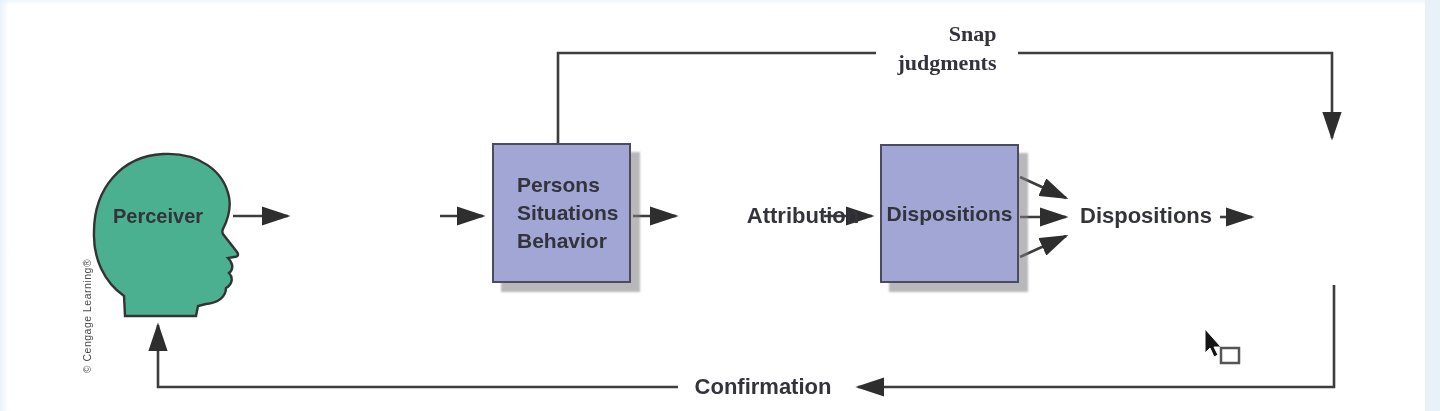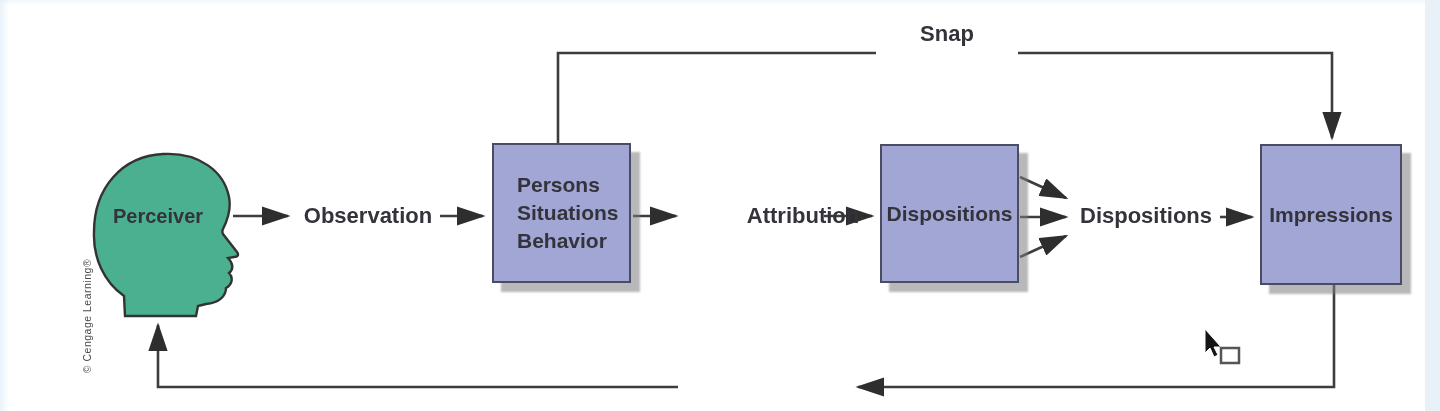--- a/index.html
+++ b/index.html
@@ -33,21 +33,21 @@
 
   
   .lbl{
     position:absolute;
     color:var(--ink,#33333b);
     font-weight:700;font-size:22px;line-height:26px;
     white-space:nowrap;
     transform:translate(-50%,-50%);
     text-align:right;
   }
-  .lbl.two-line{text-align:right;line-height:29px;transform:translate(-50%,0);}
+  .lbl.two-line{text-align:right;line-height:29px;transform:translate(-50%,0);font-family:Liberation Serif, serif;}
   .lbl.in-head{font-size:20px;}
 
   .copyright{
     position:absolute;
     left:12px;top:310px;
     width:150px;
     transform:rotate(-90deg);
     transform-origin:center;
     font-size:10.5px;
     color:#4a4a4a;
@@ -118,32 +118,30 @@
   <div class="fbox center-text" style="left:880px;top:144px;width:139px;height:139px;">
     <span>Dispositions</span>
   </div>
 
   <div class="fbox left-text" style="left:492px;top:143px;width:139px;height:140px;">
     <span>Persons</span>
     <span>Situations</span>
     <span>Behavior</span>
   </div>
 
-  <div class="fbox center-text" style="left:1260px;top:144px;width:142px;height:141px;">
-    <span>Impressions</span>
-  </div>
 
   <div class="lbl in-head" style="left:158px;top:216px;">Perceiver</div>
 
-  <div class="lbl" style="left:368px;top:216px;">Observation</div>
 
   <div class="lbl" style="left:755px;top:216px;margin-left:48px;">Attribution</div>
 
   <div class="lbl" style="left:1146px;top:216px;">Dispositions</div>
 
   <div class="lbl two-line" style="left:947px;top:19px;">
     <div>Snap</div>
+    <div>judgments</div>
   </div>
 
+  <div class="lbl" style="left:763px;top:387px;">Confirmation</div>
 
   <div class="copyright">© Cengage Learning®</div>
 
 </div>
 
 </body></html>

